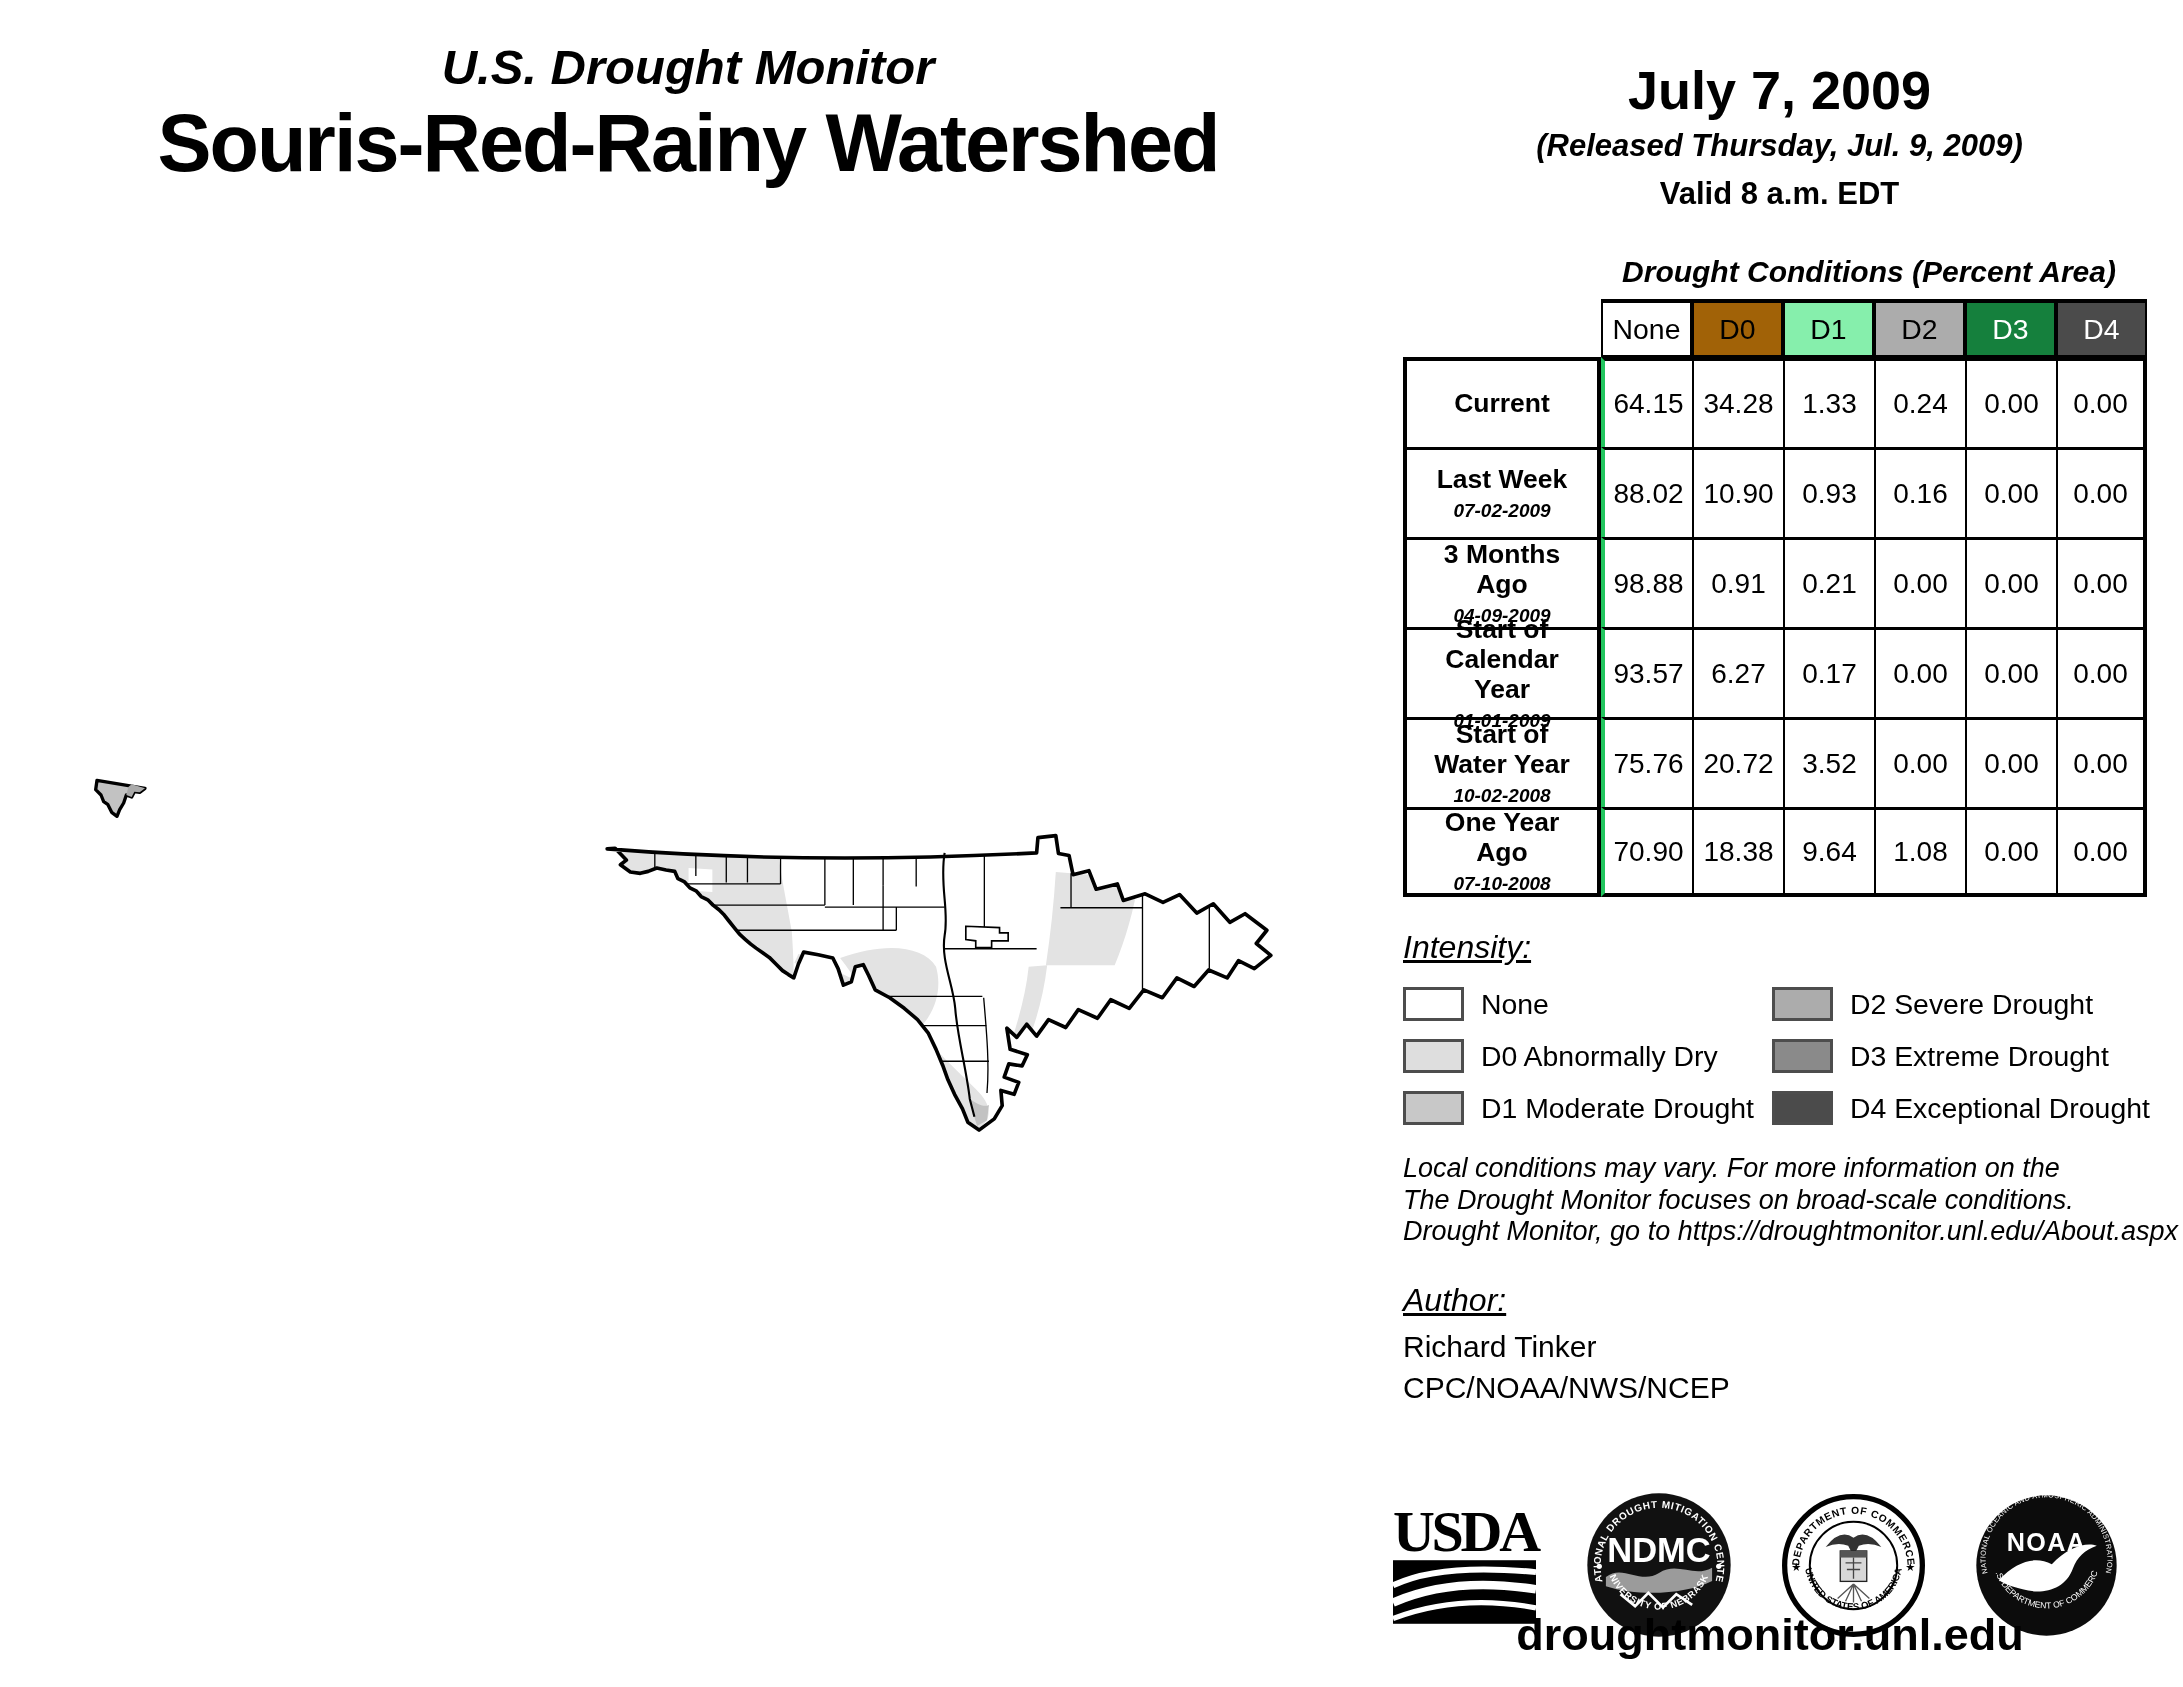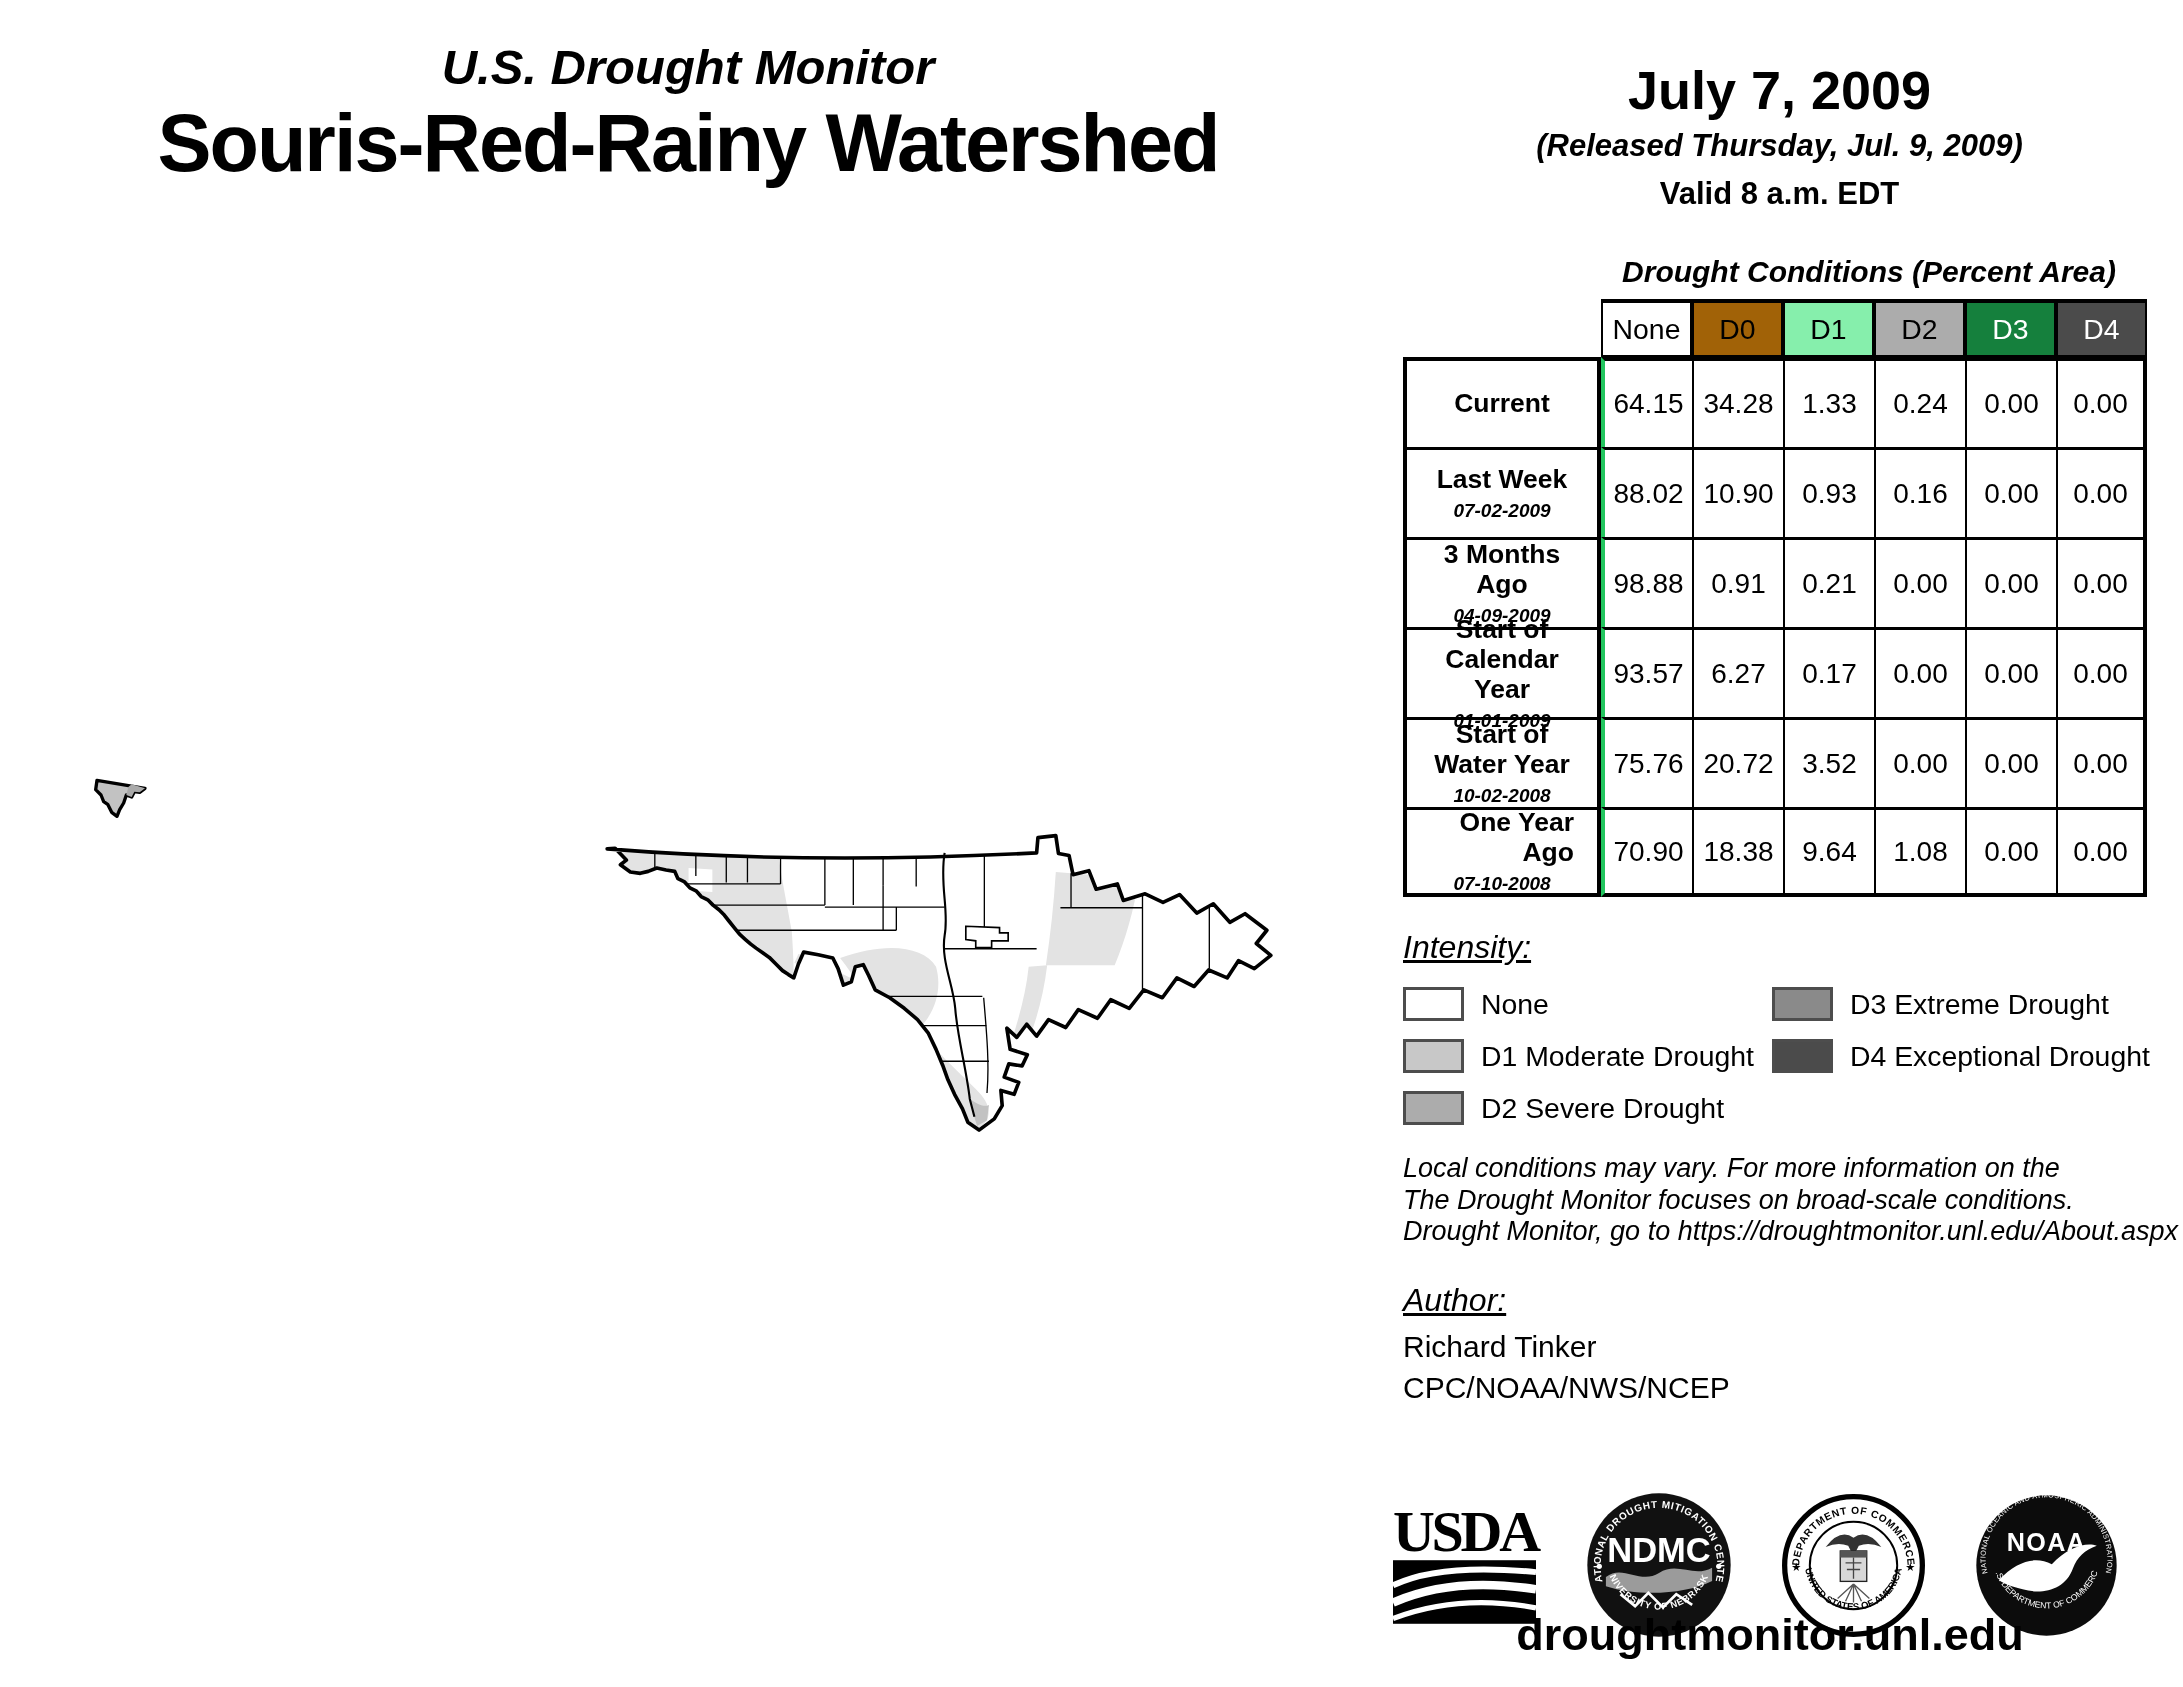--- a/index.html
+++ b/index.html
@@ -24,21 +24,21 @@
   .hcell.light-text{color:#fff;}
   .lcell{display:flex;flex-direction:column;align-items:center;justify-content:center;text-align:center;
          border-left:4.6px solid #000;border-right:4px solid #000;padding:0 23px;}
   .lcell .rl{font-size:26.5px;font-weight:bold;line-height:1.12;}
   .lcell .rd{font-size:19px;font-weight:bold;font-style:italic;margin-top:5.3px;}
   .vcell{display:flex;align-items:center;justify-content:center;font-size:28px;border-left:2.6px solid #000;}
   .vcell.vfirst{border-left:4px solid #22c55e;}
   .vcell.vlast{border-right:4.6px solid #000;}
   .r1{border-top:4.6px solid #000 !important;}
   .rmid{border-top:3.3px solid #000;}
-  .rlast{border-bottom:4.6px solid #000;text-align:right;}
+  .rlast{border-bottom:4.6px solid #000;}
 
   
   .legend-title{left:1403px;top:929px;font-size:32px;font-style:italic;text-decoration:underline;}
   .legend{left:1403px;top:978px;display:grid;grid-template-columns:369px 423px;grid-template-rows:repeat(3,52px);grid-auto-flow:column;}
   .legend-item{display:flex;align-items:center;}
   .swatch{width:61px;height:34px;border:3.3px solid #4d4d4d;box-sizing:border-box;flex:0 0 auto;}
   .legend-label{font-size:28.4px;padding-left:17px;white-space:nowrap;}
 
   
   .disclaimer{left:1403px;top:1153px;font-size:27px;font-style:italic;line-height:1.17;white-space:nowrap;}
@@ -205,20 +205,24 @@
   <div class="vcell vlast rmid rlast">0.00</div>
 </div>
 
 <div class="abs legend-title">Intensity:</div>
 <div class="abs legend">
   <div class="legend-item">
     <div class="swatch" style="background: rgb(255, 255, 255);"></div>
     <span class="legend-label">None</span>
   </div>
   <div class="legend-item">
+    <div class="swatch" style="background: rgb(222, 222, 222);"></div>
+    <span class="legend-label">D0 Abnormally Dry</span>
+  </div>
+  <div class="legend-item">
     <div class="swatch" style="background: rgb(200, 200, 200);"></div>
     <span class="legend-label">D1 Moderate Drought</span>
   </div>
   <div class="legend-item">
     <div class="swatch" style="background: rgb(172, 172, 172);"></div>
     <span class="legend-label">D2 Severe Drought</span>
   </div>
   <div class="legend-item">
     <div class="swatch" style="background: rgb(138, 138, 138);"></div>
     <span class="legend-label">D3 Extreme Drought</span>

